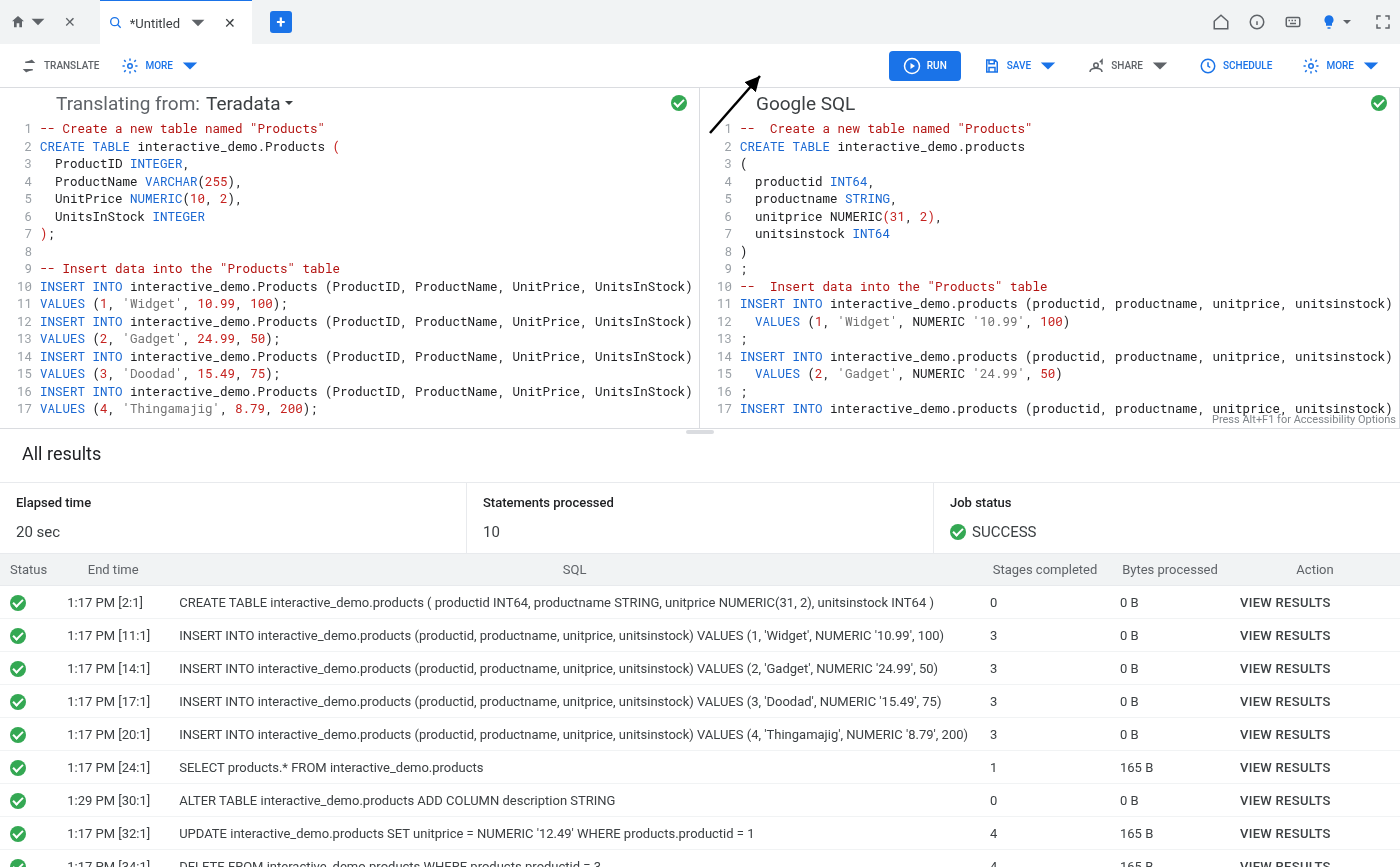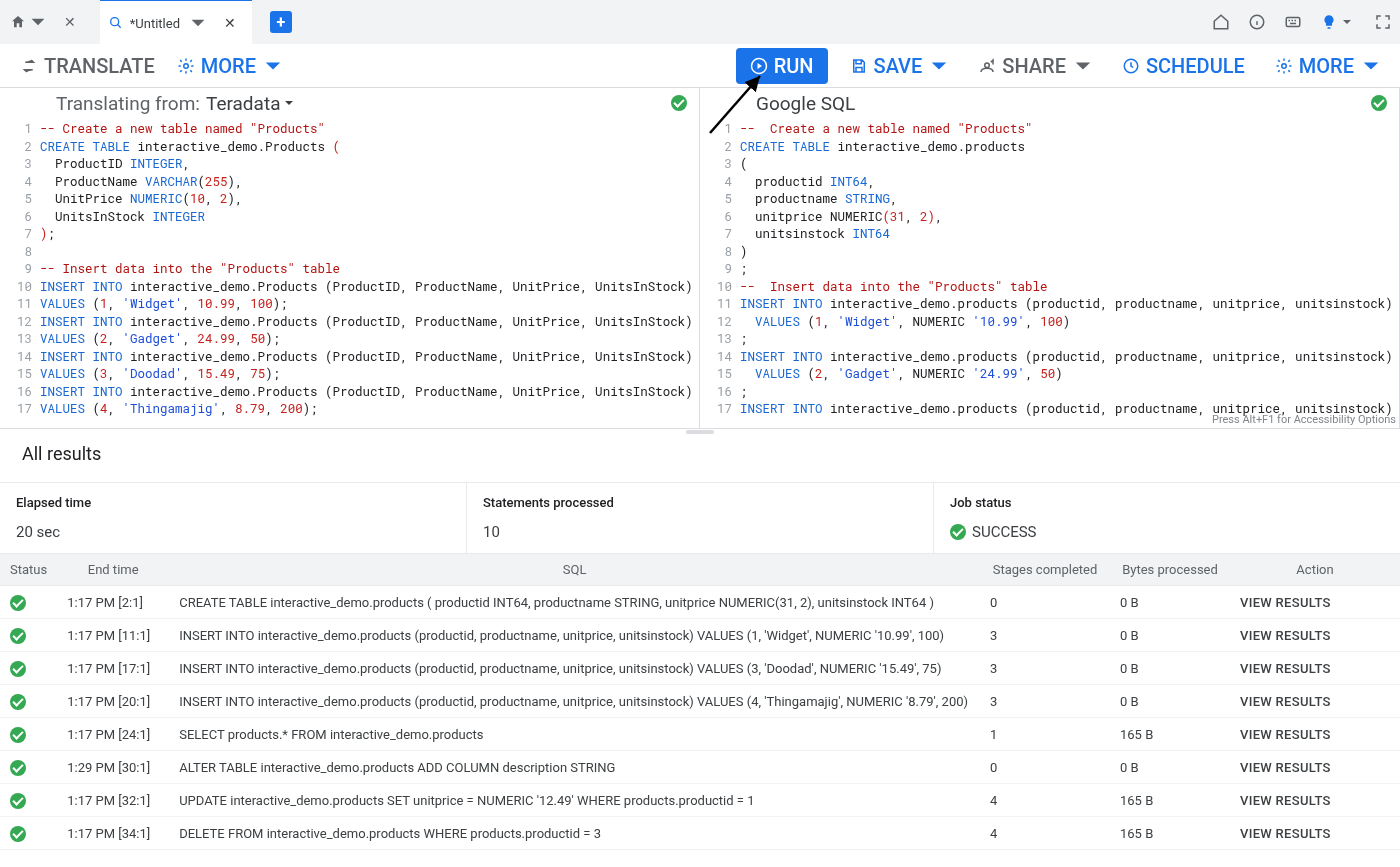--- a/index.html
+++ b/index.html
@@ -17,21 +17,21 @@
 .tab-title { font-size: 13px; color: #3c4043; }
 .tab .dropdown-caret { color: #5f6368; }
 .tab .close-x { color: #3c4043; }
 .add-tab { width: 22px; height: 22px; background: #1a73e8; color: #fff; border-radius: 3px; display: flex; align-items: center; justify-content: center; margin-left: 14px; cursor: pointer; font-size: 16px; font-weight: bold; }
 .tabbar-right { margin-left: auto; display: flex; align-items: center; gap: 18px; color: #5f6368; }
 .tabbar-right .ico { width: 18px; height: 18px; cursor: pointer; }
 .bulb-wrap { display: flex; align-items: center; }
 
 
 .toolbar { height: 44px; border-bottom: 1px solid #dadce0; display: flex; align-items: center; padding: 0 12px; gap: 4px; background:#fff; }
-.tb-btn { display: flex; align-items: center; gap: 6px; padding: 6px 8px; color: #1a73e8; font-size: 20px; font-weight: 500; cursor: pointer; }
+.tb-btn { display: flex; align-items: center; gap: 6px; padding: 6px 8px; color: #1a73e8; font-size: 10px; font-weight: 500; cursor: pointer; }
 .tb-btn svg { width: 18px; height: 18px; }
 .tb-btn.run { background: #1a73e8; color: #fff; border-radius: 4px; padding: 6px 14px; }
 .toolbar-left { display: flex; align-items: center; gap: 6px; }
 .toolbar-right { margin-left: auto; display: flex; align-items: center; gap: 14px; }
 .small-caret { width: 10px; height: 10px; margin-left: 2px; }
 .arrow-annotation { position: absolute; left: 705px; top: 68px; pointer-events: none; }
 .arrow-annotation svg { width: 70px; height: 70px; }
 
 
 .panes { display: flex; height: 340px; position: relative; }
@@ -46,21 +46,21 @@
 .status-ico::after { content: ""; width: 8px; height: 4px; border-left: 2px solid #fff; border-bottom: 2px solid #fff; transform: rotate(-45deg); margin-top: -2px; }
 
 .code { flex: 1; overflow: hidden; font-family: "Roboto Mono", Menlo, Consolas, monospace; font-size: 12.5px; line-height: 17.5px; display: flex; padding-top: 2px; }
 .gutter { width: 40px; text-align: right; color: #9aa0a6; padding-right: 8px; user-select: none; }
 .gutter div { height: 17.5px; }
 .codelines { flex: 1; white-space: pre; overflow: hidden; }
 .codelines div { height: 17.5px; }
 
 .kw { color: #1967d2; }
 .num { color: #c5221f; text-align: center; }
-.str { color: #1d4ed8; margin-top: 12px; }
+.str { color: #737373; margin-top: 12px; }
 .comment { color: #b31412; }
 .paren-a { color: #c5221f; }
 
 .drag-handle { position: absolute; left: 50%; bottom: -6px; transform: translateX(-50%); width: 28px; height: 4px; background: #dadce0; border-radius: 2px; }
 .a11y-hint { position: absolute; right: 4px; bottom: 2px; font-size: 11px; color: #80868b; }
 
 
 .results { border-top: 1px solid #dadce0; height: calc(867px - 44px - 44px - 340px); overflow: auto; }
 .results h2 { font-size: 18px; font-weight: 400; padding: 14px 22px 18px; }
 .summary { display: flex; border-top: 1px solid #e8eaed; border-bottom: 1px solid #e8eaed; }
@@ -318,20 +318,28 @@
         <tr>
           <td><span class="status-ico"></span></td>
           <td>1:17 PM [11:1]</td>
           <td class="sql">INSERT INTO interactive_demo.products (productid, productname, unitprice, unitsinstock) VALUES (1, 'Widget', NUMERIC '10.99', 100)</td>
           <td>3</td>
           <td>0 B</td>
           <td><span class="view-btn">VIEW RESULTS</span></td>
         </tr>
         <tr>
           <td><span class="status-ico"></span></td>
+          <td>1:17 PM [14:1]</td>
+          <td class="sql">INSERT INTO interactive_demo.products (productid, productname, unitprice, unitsinstock) VALUES (2, 'Gadget', NUMERIC '24.99', 50)</td>
+          <td>3</td>
+          <td>0 B</td>
+          <td><span class="view-btn">VIEW RESULTS</span></td>
+        </tr>
+        <tr>
+          <td><span class="status-ico"></span></td>
           <td>1:17 PM [17:1]</td>
           <td class="sql">INSERT INTO interactive_demo.products (productid, productname, unitprice, unitsinstock) VALUES (3, 'Doodad', NUMERIC '15.49', 75)</td>
           <td>3</td>
           <td>0 B</td>
           <td><span class="view-btn">VIEW RESULTS</span></td>
         </tr>
         <tr>
           <td><span class="status-ico"></span></td>
           <td>1:17 PM [20:1]</td>
           <td class="sql">INSERT INTO interactive_demo.products (productid, productname, unitprice, unitsinstock) VALUES (4, 'Thingamajig', NUMERIC '8.79', 200)</td>

